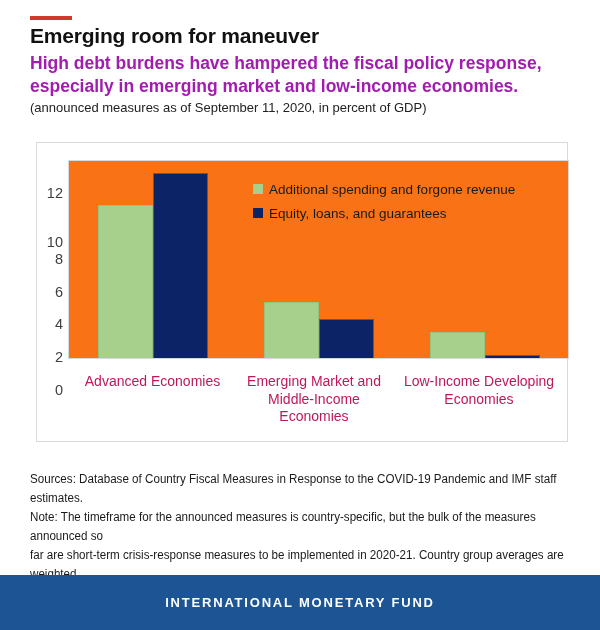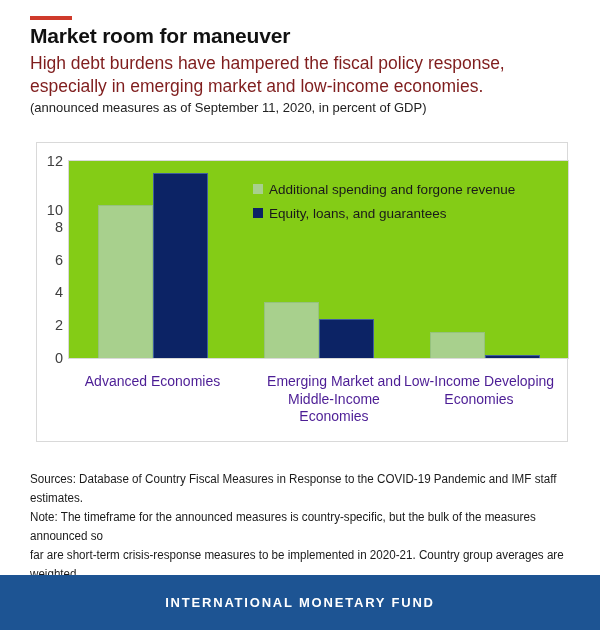--- a/index.html
+++ b/index.html
@@ -2,38 +2,38 @@
 <html><head>
 <meta charset="utf-8">
 <style>
   html,body{margin:0;padding:0;background:#ffffff;}
   .page{
     position:relative;width:600px;height:630px;background:#ffffff;overflow:hidden;
     font-family:"Liberation Sans","DejaVu Sans",sans-serif;color:#1a1a1a;
   }
   .accent{position:absolute;left:30px;top:16px;width:42px;height:4px;}
   .title{position:absolute;left:30px;top:24px;font-size:21px;font-weight:700;color:#111;letter-spacing:-0.2px;}
-  .subtitle{position:absolute;left:30px;top:52px;font-size:17.5px;line-height:22.5px;color:#7f1d1d;white-space:pre-line;}
+  .subtitle{position:absolute;left:30px;top:52px;font-size:17.5px;line-height:22.5px;color:#a21caf;white-space:pre-line;font-weight:bold;}
   .caption{position:absolute;left:30px;top:100px;font-size:13px;color:#222;text-align:right;}
   .chart-frame{
     position:absolute;left:36px;top:142px;width:530px;height:298px;
     border:1px solid #d9d9d9;background:#fff;
   }
   .plot{
     position:absolute;left:31px;top:17px;width:499px;height:197px;
-    border:1px solid #d9d9d9;background:#84cc16;
+    border:1px solid #d9d9d9;background:#f97316;
   }
   .bar{position:absolute;bottom:0;width:55px;box-sizing:border-box;border-style:solid;border-width:1px 1px 0 1px;}
   .ytick{
     position:absolute;left:0;width:26px;height:18px;line-height:18px;
-    text-align:right;font-size:14.5px;color:#3f3f3f;
+    text-align:right;font-size:14.5px;color:#3f3f3f;margin-top:32px;
   }
   .xlabel{
     position:absolute;top:230px;width:276px;transform:translateX(-50%);
-    text-align:center;font-size:14px;line-height:17.5px;color:#4c1d95;white-space:pre-line;
+    text-align:center;font-size:14px;line-height:17.5px;color:#be185d;white-space:pre-line;
   }
   .legend{position:absolute;left:184px;top:16px;}
   .legend-item{display:flex;align-items:center;height:24px;}
   .swatch{width:10px;height:10px;margin-right:6px;flex:0 0 aupx;}
   .legend-label{font-size:13.5px;color:#1a1a1a;white-space:nowrap;}
   .notes{
     position:absolute;left:30px;top:470px;width:590px;
     font-size:12.5px;line-height:19px;color:#1a1a1a;white-space:pre-line;
     transform:scaleX(0.93);transform-origin:left top;
   }
@@ -43,21 +43,21 @@
   }
   .footer span{color:#ffffff;font-size:13px;font-weight:700;letter-spacing:1.8px;}
 </style>
 </head>
 <body>
 
 <div class="page">
 
   <div class="accent" style="background: rgb(207, 58, 43);"></div>
 
-  <div class="title">Market room for maneuver</div>
+  <div class="title">Emerging room for maneuver</div>
 
   <div class="subtitle" id="subtitle">High debt burdens have hampered the fiscal policy response,
 especially in emerging market and low-income economies.</div>
 
   <div class="caption">(announced measures as of September 11, 2020, in percent of GDP)</div>
 
   <div class="chart-frame" id="chartFrame">
     <div class="plot" id="plot">
       <div class="legend" id="legend">
           <div class="legend-item">
@@ -77,21 +77,21 @@
         <div class="bar" style="left: 416px; height: 3.28333px; background: rgb(12, 35, 101); border-color: rgb(63, 94, 158);"></div>
       </div>
   <div class="ytick" style="top: 206px;">0</div>
       <div class="ytick" style="top: 173.167px;">2</div>
       <div class="ytick" style="top: 140.333px;">4</div>
       <div class="ytick" style="top: 107.5px;">6</div>
       <div class="ytick" style="top: 74.6667px;">8</div>
       <div class="ytick" style="top: 58px;">10</div>
       <div class="ytick" style="top: 9px;">12</div>
       <div class="xlabel" style="left: 115.5px;">Advanced Economies</div>
-      <div class="xlabel" style="left: 297px;">Emerging Market and
+      <div class="xlabel" style="left: 277px;">Emerging Market and
 Middle-Income
 Economies</div>
       <div class="xlabel" style="left: 442px;">Low-Income Developing
 Economies</div>
     </div>
 
   <div class="notes" id="notes">Sources: Database of Country Fiscal Measures in Response to the COVID-19 Pandemic and IMF staff estimates.
 Note: The timeframe for the announced measures is country-specific, but the bulk of the measures announced so
 far are short-term crisis-response measures to be implemented in 2020-21. Country group averages are weighted
 by GDP in US dollars adjusted by purchasing power parity.</div>

